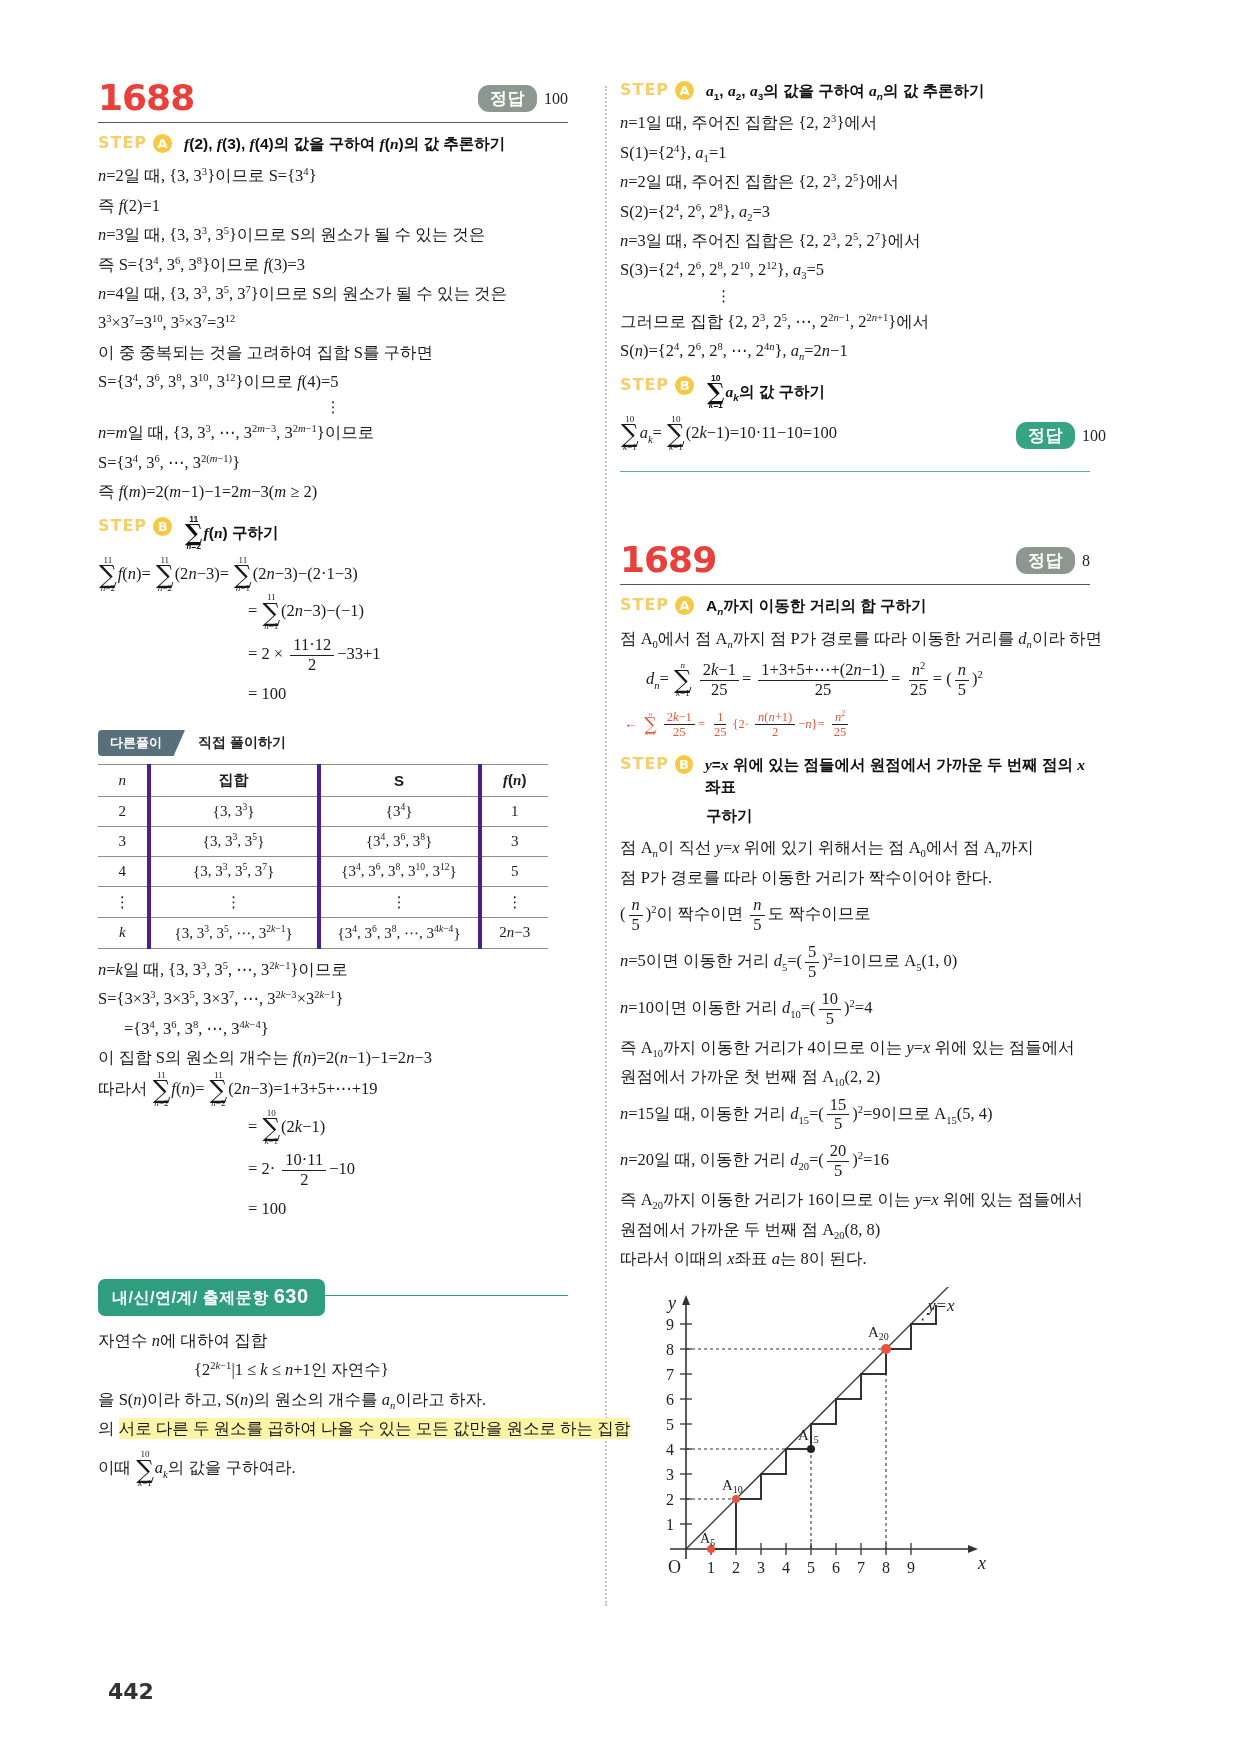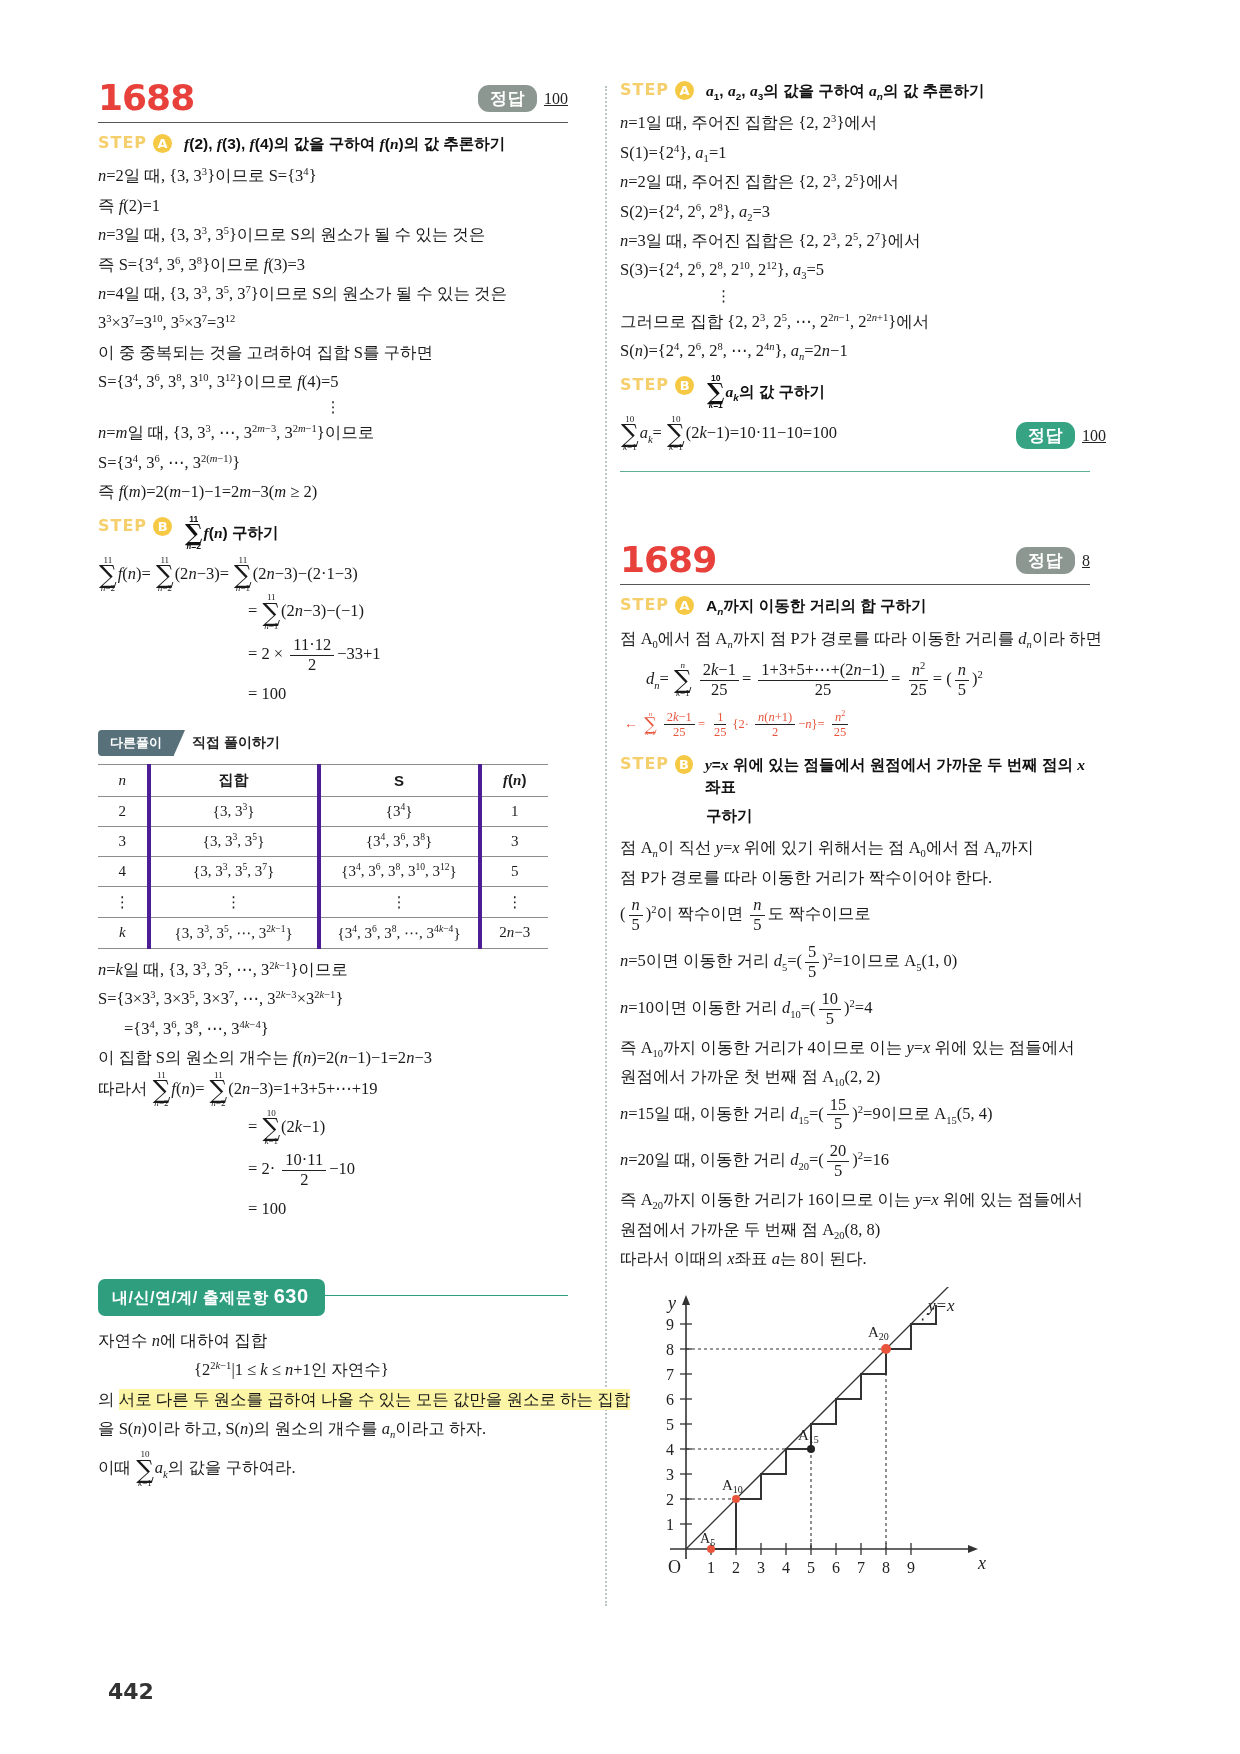--- a/index.html
+++ b/index.html
@@ -25,21 +25,21 @@
   }
   .ans-badge{
     position:absolute;right:0;bottom:4px;display:flex;align-items:center;gap:7px;
   }
   .ans-pill{
     background:#8c9792;color:#fff;border-radius:11px;
     font-family:"DejaVu Sans","Liberation Sans",sans-serif;
     font-size:17px;font-weight:bold;padding:2px 12px;letter-spacing:0.5px;
   }
   .ans-pill.green{background:#36a383;}
-  .ans-val{font-size:16px;color:#222;text-decoration:underline;}
+  .ans-val{font-size:16px;color:#222;}
   .rule{border-top:1.5px solid #555;margin:6px 0 10px 0;}
   .rule-green{border-top:1.5px solid #5fae98;margin:18px 0 0 0;}
   
   .step{
     display:flex;align-items:flex-start;gap:6px;margin:10px 0 6px 0;
     font-family:"DejaVu Sans","Liberation Sans",sans-serif;
   }
   .step-word{color:#f5cf6b;font-weight:bold;font-size:16px;letter-spacing:1px;}
   .step-badge{
     width:19px;height:19px;border-radius:50%;background:#f6c944;color:#fff;
@@ -69,21 +69,21 @@
        vertical-align:middle;line-height:1;margin:0 1px;position:relative;top:-1px;}
   .sum .top{font-size:0.55em;line-height:1;margin-bottom:-1px;}
   .sum .sig{font-size:1.5em;line-height:0.85;font-family:"DejaVu Serif",serif;}
   .sum .bot{font-size:0.55em;line-height:1;margin-top:-1px;}
   
   .frac{display:inline-flex;flex-direction:column;align-items:center;
         vertical-align:middle;margin:4px 3px;line-height:1.15;}
   .frac .num{border-bottom:1.1px solid #222;padding:0 3px;}
   .frac .den{padding:0 3px;}
   
-  .alt-head{display:flex;align-items:center;gap:10px;margin:22px 0 8px 0;}
+  .alt-head{display:flex;align-items:center;gap:16px;margin:22px 0 8px 0;}
   .alt-tab{
     background:#57707a;color:#fff;font-weight:bold;font-size:13px;
     font-family:"Liberation Sans","DejaVu Sans",sans-serif;
     padding:4px 12px 4px 12px;border-radius:4px 0 0 4px;
     position:relative;
   }
   .alt-tab:after{
     content:"";position:absolute;right:-11px;top:0;width:0;height:0;
     border-top:25px solid #57707a;border-right:11px solid transparent;
   }
@@ -285,22 +285,22 @@
     <div class="ln ind3">= 100</div>
 
     <div class="nb-wrap">
       <div class="nb-line"></div>
       <span class="nb-badge">
         <span>내/신/연/계/ 출제문항</span><span class="num">630</span>
       </span>
       <div class="nb-body">
         <div class="ln">자연수 <i class="v">n</i>에 대하여 집합</div>
         <div class="ln ind2">{2<sup>2<i>k</i>−1</sup>|1 ≤ <i class="v">k</i> ≤ <i class="v">n</i>+1인 자연수}</div>
+        <div class="ln">을 S(<i class="v">n</i>)이라 하고, S(<i class="v">n</i>)의 원소의 개수를 <i class="v">a</i><sub><i>n</i></sub>이라고 하자.</div>
         <div class="ln">의 <span class="hl">서로 다른 두 원소를 곱하여 나올 수 있는 모든 값만을 원소로 하는 집합</span></div>
-        <div class="ln">을 S(<i class="v">n</i>)이라 하고, S(<i class="v">n</i>)의 원소의 개수를 <i class="v">a</i><sub><i>n</i></sub>이라고 하자.</div>
         <div class="ln" style="margin-top:8px">이때
           <span class="sum">
               <span class="top">10</span>
               <span class="sig">∑</span>
               <span class="bot"><i class="v">k</i>=1</span>
             </span><i class="v">a</i><sub><i>k</i></sub>의 값을 구하여라.
         </div>
       </div>
     </div>
   </div>

